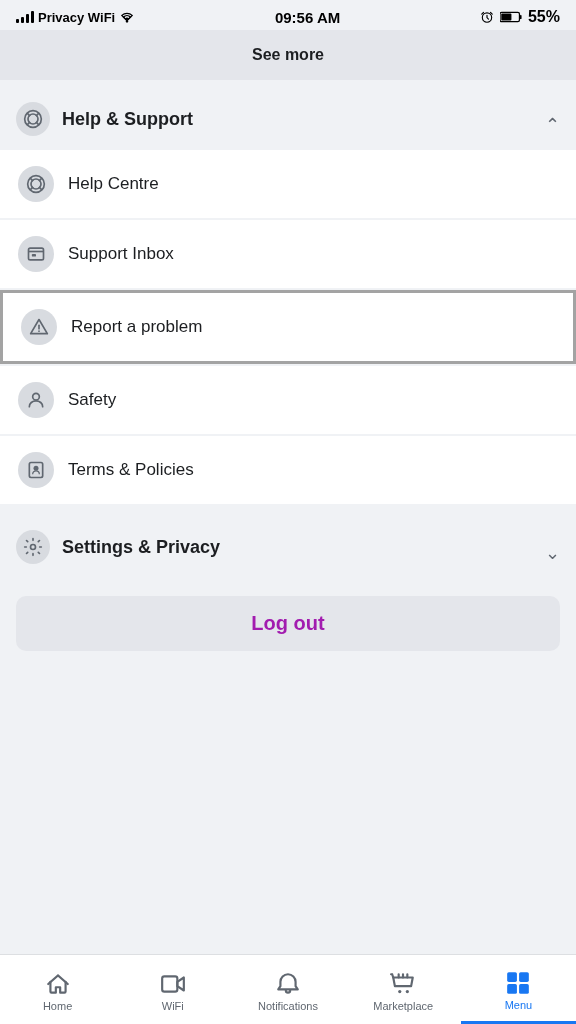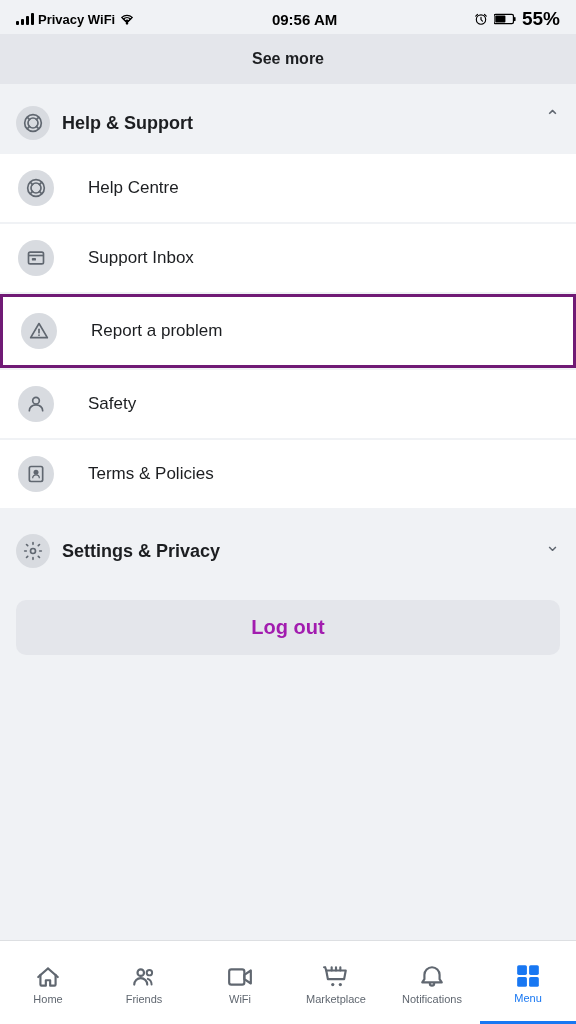--- a/index.html
+++ b/index.html
@@ -18,21 +18,21 @@
       background: #f0f2f5;
       display: flex;
       justify-content: space-between;
       align-items: center;
       padding: 8px 16px 4px;
       font-size: 13px;
       font-weight: 600;
     }
     .status-left { display: flex; align-items: center; gap: 4px; }
     .status-center { font-weight: 700; font-size: 15px; }
-    .status-right { display: flex; align-items: center; gap: 6px; font-size: 19px; }
+    .status-right { display: flex; align-items: center; gap: 6px; font-size: 16px; }
 
     
     .signal-bars { display: flex; align-items: flex-end; gap: 2px; height: 12px; }
     .signal-bars span {
       width: 3px;
       background: #000;
       border-radius: 1px;
     }
 
     
@@ -59,21 +59,21 @@
     }
 
     
     .section {
       background: #f0f2f5;
       margin-bottom: 8px;
     }
 
     .section-header {
       display: flex;
-      align-items: flex-start;
+      align-items: flex-end;
       justify-content: space-between;
       padding: 14px 16px;
       background: #f0f2f5;
     }
 
     .section-header-left {
       display: flex;
       align-items: center;
       gap: 12px;
     }
@@ -108,25 +108,24 @@
       padding: 0 0 4px 0;
     }
 
     .menu-item {
       background: #fff;
       display: flex;
       align-items: center;
       padding: 16px 18px;
       cursor: pointer;
       position: relative;
-      gap: 20px;
     }
 
     .menu-item.highlighted {
-      border: 3px solid #701a75;
+      border: 3px solid #a3a3a3;
     }
 
     .menu-item-icon {
       width: 36px;
       height: 36px;
       border-radius: 50%;
       background: #d8dbe0;
       display: flex;
       align-items: center;
       justify-content: center;
@@ -160,21 +159,21 @@
     }
 
     
     .bottom-nav {
       position: fixed;
       bottom: 0;
       width: 576px;
       background: #fff;
       border-top: 1px solid #dddfe2;
       display: flex;
-      height: 84px;
+      height: 70px;
     }
 
     .nav-item {
       flex: 1;
       display: flex;
       flex-direction: column;
       align-items: center;
       justify-content: center;
       gap: 3px;
       cursor: pointer;
@@ -343,56 +342,47 @@
 <div class="bottom-nav">
 
   <div class="nav-item">
     <svg class="nav-svg" viewBox="0 0 24 24" fill="none">
       <path d="M3 12L12 4l9 8" stroke="#606770" stroke-width="2" stroke-linecap="round"></path>
       <path d="M5 10v9a1 1 0 001 1h4v-5h4v5h4a1 1 0 001-1v-9" stroke="#606770" stroke-width="2" stroke-linecap="round" stroke-linejoin="round"></path>
     </svg>
     <span class="nav-label">Home</span>
   </div>
 
-  <div class="nav-item">
-    <svg class="nav-svg" viewBox="0 0 24 24" fill="none">
-      <circle cx="9" cy="8" r="3" stroke="#606770" stroke-width="2"></circle>
-      <path d="M3 19c0-3.3 2.7-6 6-6s6 2.7 6 6" stroke="#606770" stroke-width="2" stroke-linecap="round"></path>
-      <circle cx="17" cy="8" r="2.5" stroke="#606770" stroke-width="1.8"></circle>
-      <path d="M19 19c0-2.5-1.5-4.5-3.5-5.3" stroke="#606770" stroke-width="1.8" stroke-linecap="round"></path>
-    </svg>
-    <span class="nav-label">Friends</span>
-  </div>
 
   <div class="nav-item">
     <svg class="nav-svg" viewBox="0 0 24 24" fill="none">
       <rect x="2" y="5" width="14" height="14" rx="2" stroke="#606770" stroke-width="2"></rect>
       <path d="M16 10l6-4v12l-6-4v-4z" stroke="#606770" stroke-width="2" stroke-linejoin="round"></path>
     </svg>
     <span class="nav-label">WiFi</span>
+  </div>
+
+  <div class="nav-item">
+    <svg class="nav-svg" viewBox="0 0 24 24" fill="none">
+      <path d="M12 3a7 7 0 00-7 7v4l-2 3h18l-2-3v-4a7 7 0 00-7-7z" stroke="#606770" stroke-width="2" stroke-linejoin="round"></path>
+      <path d="M10 18c0 1.1.9 2 2 2s2-.9 2-2" stroke="#606770" stroke-width="2" stroke-linecap="round"></path>
+    </svg>
+    <span class="nav-label">Notifications</span>
   </div>
 
   <div class="nav-item">
     <svg class="nav-svg" viewBox="0 0 24 24" fill="none">
       <path d="M3 6h18l-1.5 8H4.5L3 6z" stroke="#606770" stroke-width="2" stroke-linejoin="round"></path>
       <path d="M3 6l-1-3H1M8 6V3M12 6V3M16 6V3" stroke="#606770" stroke-width="2" stroke-linecap="round"></path>
       <circle cx="9" cy="19" r="1.5" fill="#606770"></circle>
       <circle cx="16" cy="19" r="1.5" fill="#606770"></circle>
     </svg>
     <span class="nav-label">Marketplace</span>
   </div>
 
-  <div class="nav-item">
-    <svg class="nav-svg" viewBox="0 0 24 24" fill="none">
-      <path d="M12 3a7 7 0 00-7 7v4l-2 3h18l-2-3v-4a7 7 0 00-7-7z" stroke="#606770" stroke-width="2" stroke-linejoin="round"></path>
-      <path d="M10 18c0 1.1.9 2 2 2s2-.9 2-2" stroke="#606770" stroke-width="2" stroke-linecap="round"></path>
-    </svg>
-    <span class="nav-label">Notifications</span>
-  </div>
-
   <div class="nav-item active">
     <svg class="nav-svg" viewBox="0 0 24 24" fill="none">
       <rect x="2" y="2" width="9" height="9" rx="1.5" fill="#1877f2"></rect>
       <rect x="13" y="2" width="9" height="9" rx="1.5" fill="#1877f2"></rect>
       <rect x="2" y="13" width="9" height="9" rx="1.5" fill="#1877f2"></rect>
       <rect x="13" y="13" width="9" height="9" rx="1.5" fill="#1877f2"></rect>
     </svg>
     <span class="nav-label">Menu</span>
   </div>
 

